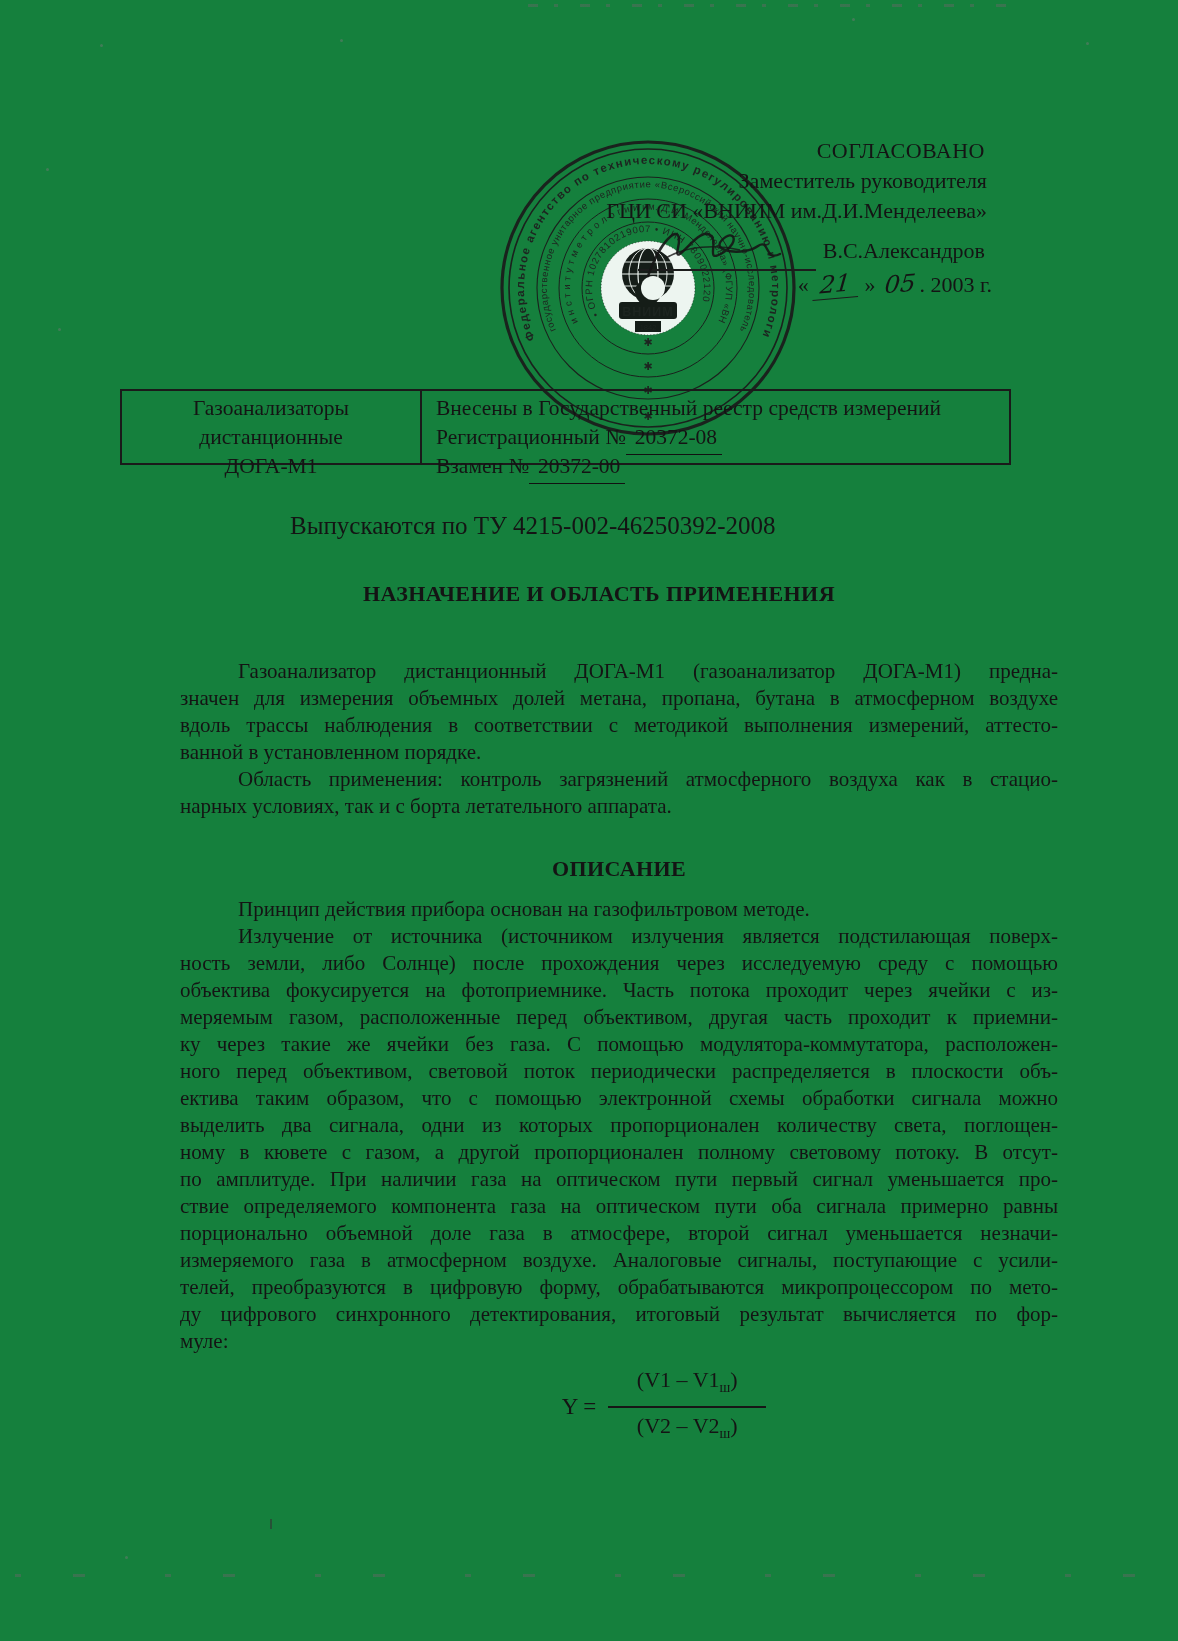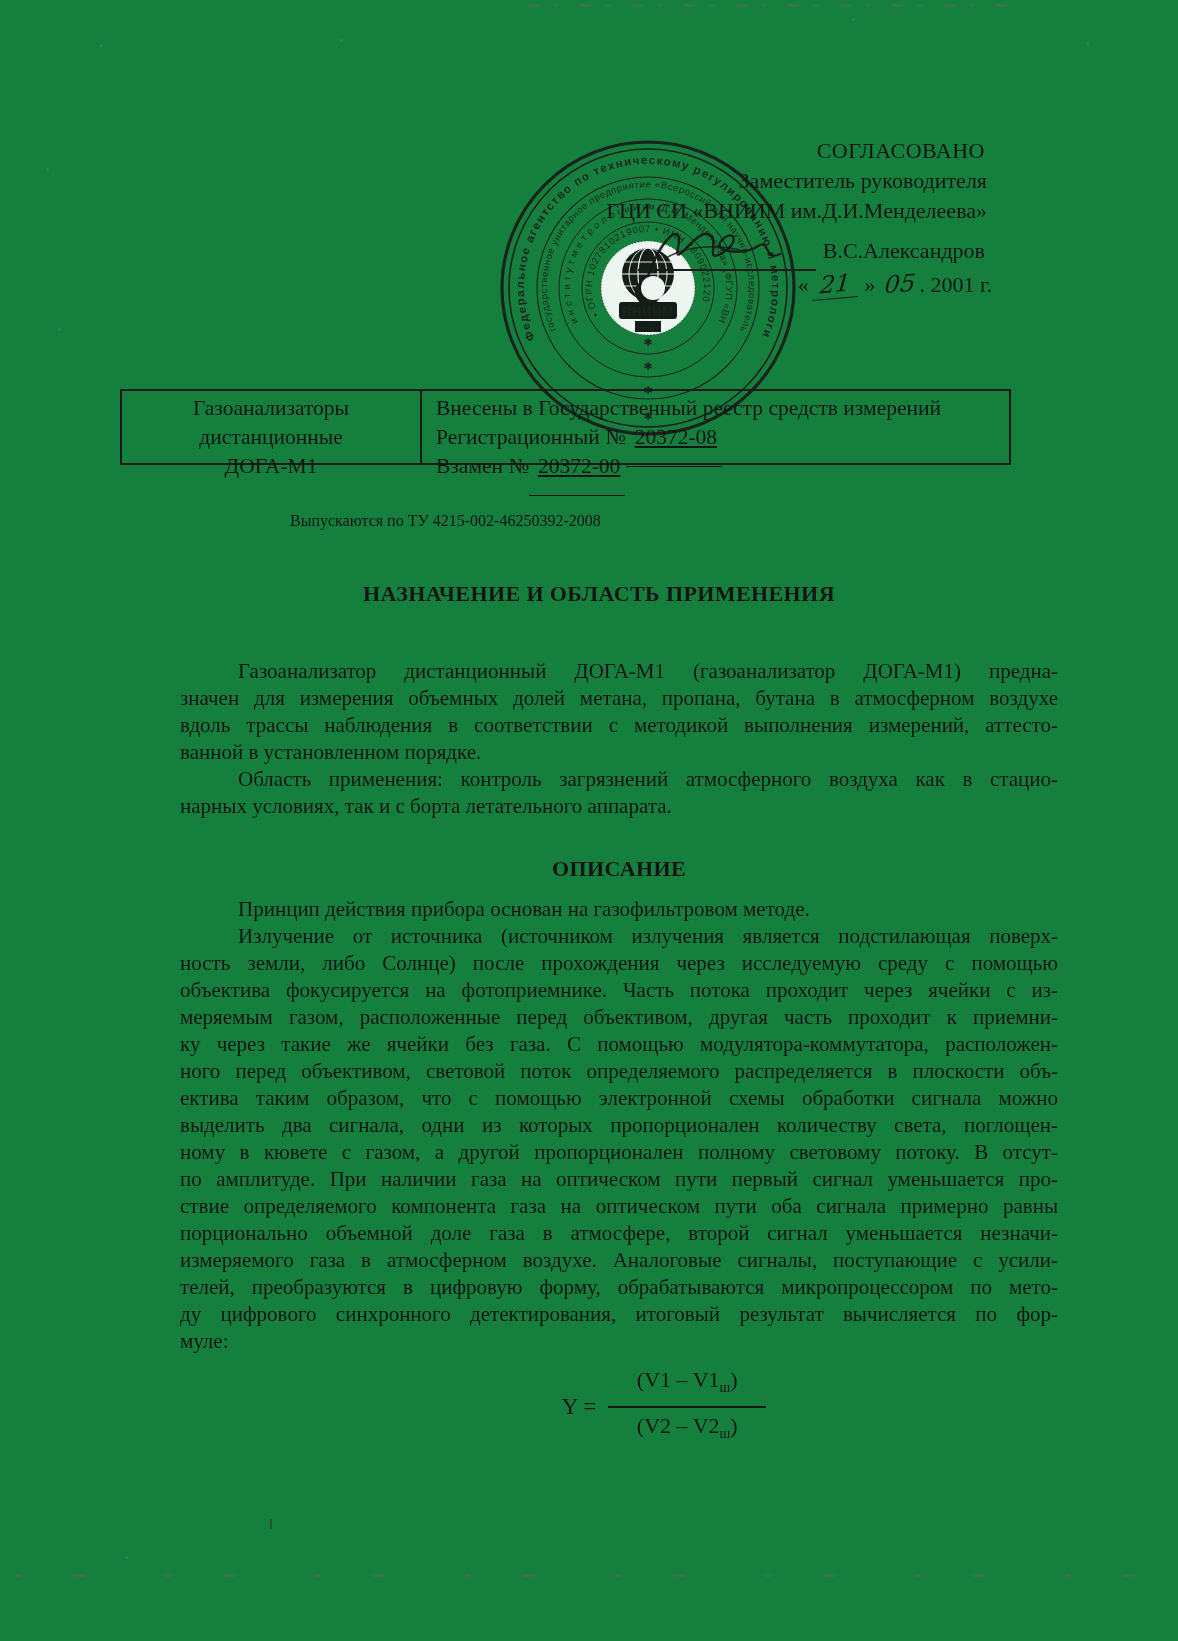--- a/index.html
+++ b/index.html
@@ -24,23 +24,23 @@
   
   .stamp{position:absolute;left:498px;top:138px;width:300px;height:300px;z-index:1;opacity:.93;}
   .stamp text{font-family:"Liberation Sans",sans-serif;fill:#1e1e1e;}
   .signature{position:absolute;left:636px;top:206px;width:210px;height:100px;z-index:4;}
   
   .reg-table{position:absolute;left:120px;top:389px;width:891px;height:76px;
     border:2.5px solid #1a1a1a;display:flex;z-index:2;box-sizing:border-box;}
   .reg-left{flex:0 0 298px;border-right:2px solid #1a1a1a;text-align:center;
     font-size:21.5px;line-height:29px;padding-top:3px;}
   .reg-right{flex:1;font-size:21.5px;line-height:29px;padding:3px 0 0 14px;}
-  .uval{border-bottom:1.6px solid #111;padding:0 5px 17px 9px;text-decoration:underline;}
-  
-  .tu-line{position:absolute;left:290px;top:512px;font-size:16px;white-space:nowrap;}
+  .uval{border-bottom:1.6px solid #111;padding:0 5px 5px 9px;}
+  
+  .tu-line{position:absolute;left:290px;top:512px;font-size:25px;white-space:nowrap;}
   .main-col{position:absolute;left:180px;top:580px;width:878px;}
   .sec-heading{font-size:22px;font-weight:bold;text-align:center;letter-spacing:.4px;
     margin:0 0 51px 0;line-height:27px;}
   .sec-heading.h-purpose{transform:translateX(-20px);}
   .sec-heading.h-desc{margin-top:35px;margin-bottom:14px;}
   .para{margin:0;}
   .pline{font-size:21px;line-height:27px;max-height:27px;overflow:hidden;
     text-align:justify;text-align-last:justify;}
   .pline.last{text-align-last:left;}
   .pline.indent{text-indent:58px;}
@@ -79,21 +79,21 @@
 
   <div class="approval-line ap-status">СОГЛАСОВАНО</div>
   <div class="approval-line ap-role1">Заместитель руководителя</div>
   <div class="approval-line ap-role2">ГЦИ СИ «ВНИИМ им.Д.И.Менделеева»</div>
   <div class="sig-line"></div>
   <div class="approval-line ap-name">В.С.Александров</div>
   <div class="approval-line ap-date">
     <span>«</span>
     <span class="hand hand-day">21</span>
     <span>»</span>
-    <span class="hand hand-month">05</span><span>. 2001 г.</span>
+    <span class="hand hand-month">05</span><span>. 2003 г.</span>
   </div>
 
   <svg class="stamp" viewBox="-150 -150 300 300">
     <defs>
       <path id="ringA" d="M -113,51 A 124,124 0 1 1 113,51"></path>
       <path id="ringB" d="M -92,42 A 101,101 0 1 1 92,42"></path>
       <path id="ringC" d="M -70,34 A 78,78 0 1 1 70,34"></path>
       <path id="ringD" d="M -49,27 A 56,56 0 1 1 49,27"></path>
     </defs>
     <circle r="146" fill="none" stroke="#1b1b1b" stroke-width="3.2"></circle>
@@ -177,21 +177,21 @@
     <div>
         <div class="para">
           <div class="pline indent last">Принцип действия прибора основан на газофильтровом методе.</div>
         </div>
         <div class="para">
           <div class="pline indent">Излучение от источника (источником излучения является подстилающая поверх-</div>
           <div class="pline">ность земли, либо Солнце) после прохождения через исследуемую среду с помощью</div>
           <div class="pline">объектива фокусируется на фотоприемнике. Часть потока проходит через ячейки с из-</div>
           <div class="pline">меряемым газом, расположенные перед объективом, другая часть проходит к приемни-</div>
           <div class="pline">ку через такие же ячейки без газа. С помощью модулятора-коммутатора, расположен-</div>
-          <div class="pline">ного перед объективом, световой поток определяемого распределяется в плоскости объ-</div>
+          <div class="pline">ного перед объективом, световой поток периодически распределяется в плоскости объ-</div>
           <div class="pline">ектива таким образом, что с помощью электронной схемы обработки сигнала можно</div>
           <div class="pline">выделить два сигнала, одни из которых пропорционален количеству света, поглощен-</div>
           <div class="pline">ному в кювете с газом, а другой пропорционален полному световому потоку. В отсут-</div>
           <div class="pline">по амплитуде. При наличии газа на оптическом пути первый сигнал уменьшается про-</div>
           <div class="pline">ствие определяемого компонента газа на оптическом пути оба сигнала примерно равны</div>
           <div class="pline">порционально объемной доле газа в атмосфере, второй сигнал уменьшается незначи-</div>
           <div class="pline">измеряемого газа в атмосферном воздухе. Аналоговые сигналы, поступающие с усили-</div>
           <div class="pline">телей, преобразуются в цифровую форму, обрабатываются микропроцессором по мето-</div>
           <div class="pline">ду цифрового синхронного детектирования, итоговый результат вычисляется по фор-</div>
           <div class="pline last">муле:</div>

